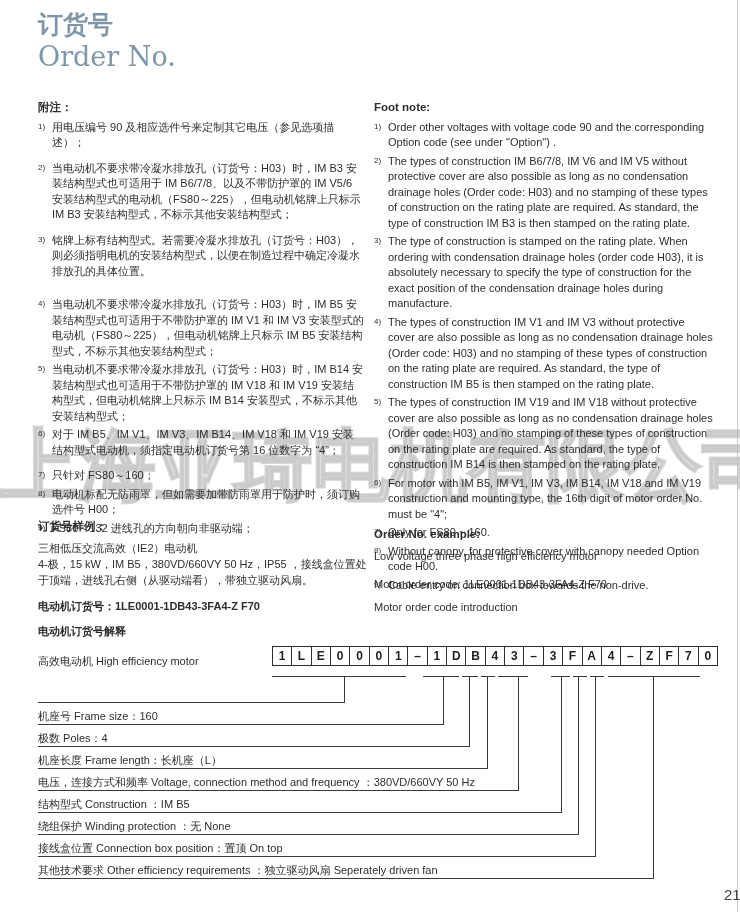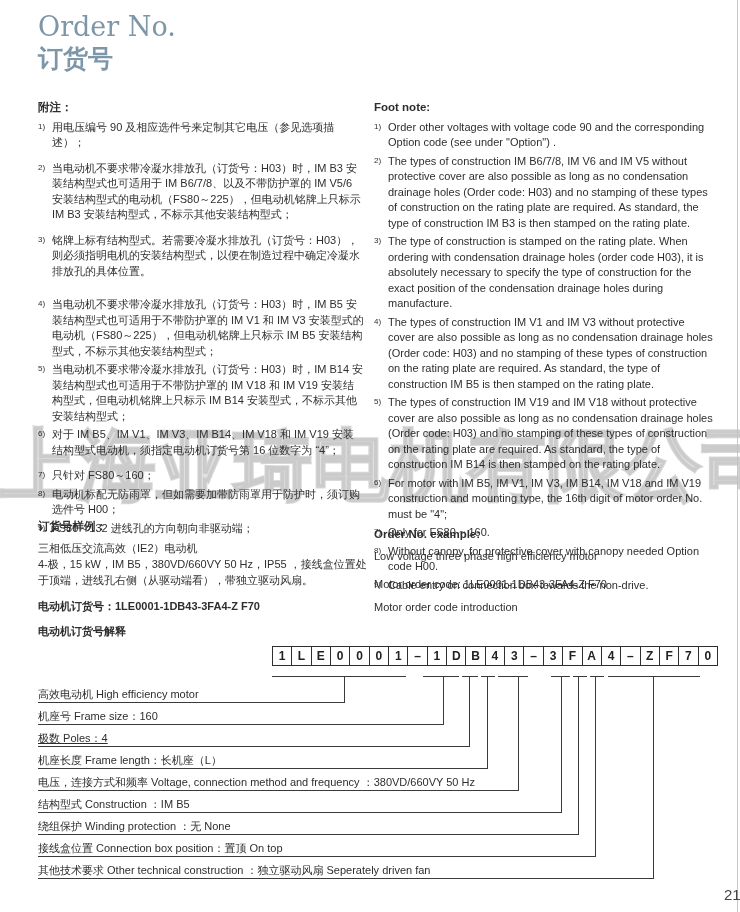--- a/index.html
+++ b/index.html
@@ -55,22 +55,22 @@
   #page-num{position:absolute;left:724px;top:886px;font-size:15px;color:#444;z-index:1;}
 </style>
 </head>
 <body>
 
 <div class="edge-right"></div>
 
 <div id="watermark">上海亚琦电机有限公司</div>
 
 <div id="header">
+  <div id="title-zh">订货号</div>
   <div id="title-en">Order No.</div>
-  <div id="title-zh">订货号</div>
 </div>
 
 <div class="col" id="col-zh">
   <div class="col-head">附注：</div>
   <div class="note gap-md"><sup>1)</sup><span>用电压编号 90 及相应选件号来定制其它电压（参见选项描述）；</span></div>
   <div class="note gap-md"><sup>2)</sup><span>当电动机不要求带冷凝水排放孔（订货号：H03）时，IM B3 安装结构型式也可适用于 IM B6/7/8、以及不带防护罩的 IM V5/6 安装结构型式的电动机（FS80～225），但电动机铭牌上只标示 IM B3 安装结构型式，不标示其他安装结构型式；</span></div>
   <div class="note gap-lg"><sup>3)</sup><span>铭牌上标有结构型式。若需要冷凝水排放孔（订货号：H03），则必须指明电机的安装结构型式，以便在制造过程中确定冷凝水排放孔的具体位置。</span></div>
   <div class="note"><sup>4)</sup><span>当电动机不要求带冷凝水排放孔（订货号：H03）时，IM B5 安装结构型式也可适用于不带防护罩的 IM V1 和 IM V3 安装型式的电动机（FS80～225），但电动机铭牌上只标示 IM B5 安装结构型式，不标示其他安装结构型式；</span></div>
   <div class="note"><sup>5)</sup><span>当电动机不要求带冷凝水排放孔（订货号：H03）时，IM B14 安装结构型式也可适用于不带防护罩的 IM V18 和 IM V19 安装结构型式，但电动机铭牌上只标示 IM B14 安装型式，不标示其他安装结构型式；</span></div>
   <div class="note gap-md"><sup>6)</sup><span>对于 IM B5、IM V1、IM V3、IM B14、IM V18 和 IM V19 安装结构型式电动机，须指定电动机订货号第 16 位数字为 “4”；</span></div>
@@ -146,32 +146,32 @@
 <div class="vline" style="left:344px;height:26px;"></div>
 <div class="vline" style="left:443px;height:48px;"></div>
 <div class="vline" style="left:469px;height:70px;"></div>
 <div class="vline" style="left:487px;height:92px;"></div>
 <div class="vline" style="left:518px;height:114px;"></div>
 <div class="vline" style="left:561px;height:136px;"></div>
 <div class="vline" style="left:578px;height:158px;"></div>
 <div class="vline" style="left:595px;height:180px;"></div>
 <div class="vline" style="left:653px;height:202px;"></div>
 
-<div class="rowlabel" style="top:687px;">高效电动机   High efficiency motor</div>
+<div class="rowlabel" style="top:654px;">高效电动机   High efficiency motor</div>
 <div class="rowline" style="top:702px;width:307px;"></div>
 <div class="rowlabel" style="top:709px;">机座号   Frame size：160</div>
 <div class="rowline" style="top:724px;width:406px;"></div>
-<div class="rowlabel" style="top:731px;text-decoration:underline;">极数   Poles：4</div>
+<div class="rowlabel" style="top:731px;">极数   Poles：4</div>
 <div class="rowline" style="top:746px;width:432px;"></div>
 <div class="rowlabel" style="top:753px;">机座长度   Frame length：长机座（L）</div>
 <div class="rowline" style="top:768px;width:450px;"></div>
 <div class="rowlabel" style="top:775px;text-align:center;">电压，连接方式和频率  Voltage, connection method and frequency ：380VD/660VY 50 Hz</div>
 <div class="rowline" style="top:790px;width:481px;"></div>
 <div class="rowlabel" style="top:797px;">结构型式  Construction ：IM B5</div>
 <div class="rowline" style="top:812px;width:524px;"></div>
 <div class="rowlabel" style="top:819px;">绕组保护  Winding protection ：无    None</div>
 <div class="rowline" style="top:834px;width:541px;"></div>
 <div class="rowlabel" style="top:841px;">接线盒位置  Connection box position：置顶   On top</div>
 <div class="rowline" style="top:856px;width:558px;"></div>
-<div class="rowlabel" style="top:863px;">其他技术要求  Other technical construction ：独立驱动风扇   Seperately driven fan</div>
+<div class="rowlabel" style="top:863px;">其他技术要求  Other efficiency requirements ：独立驱动风扇   Seperately driven fan</div>
 <div class="rowline" style="top:878px;width:616px;"></div>
 
 <div id="page-num">21</div>
 
 </body></html>

